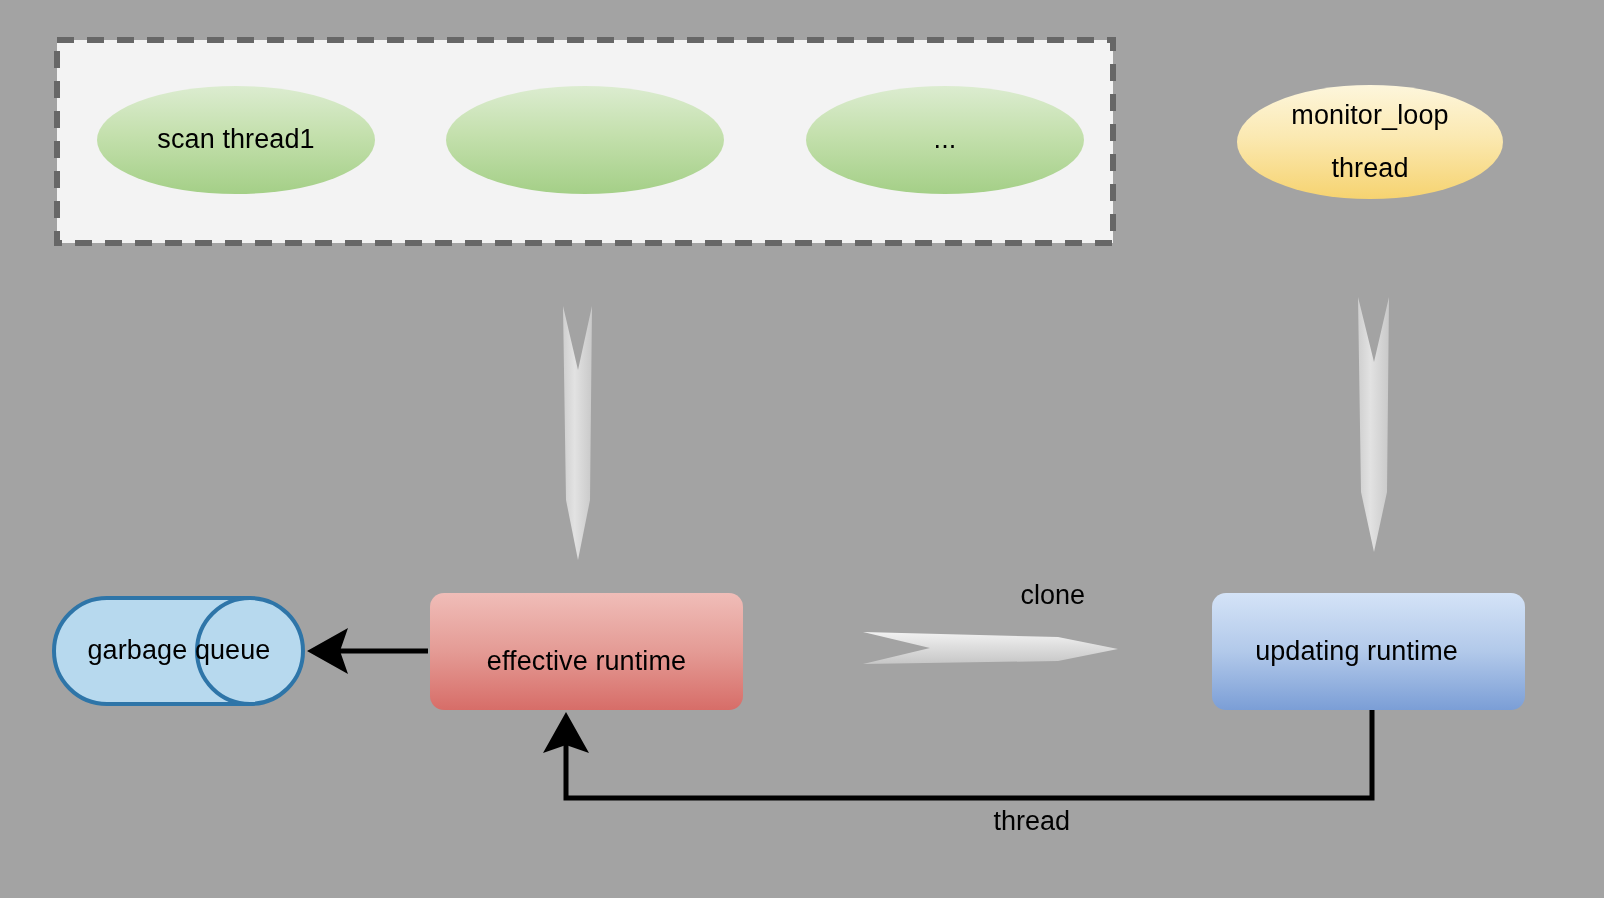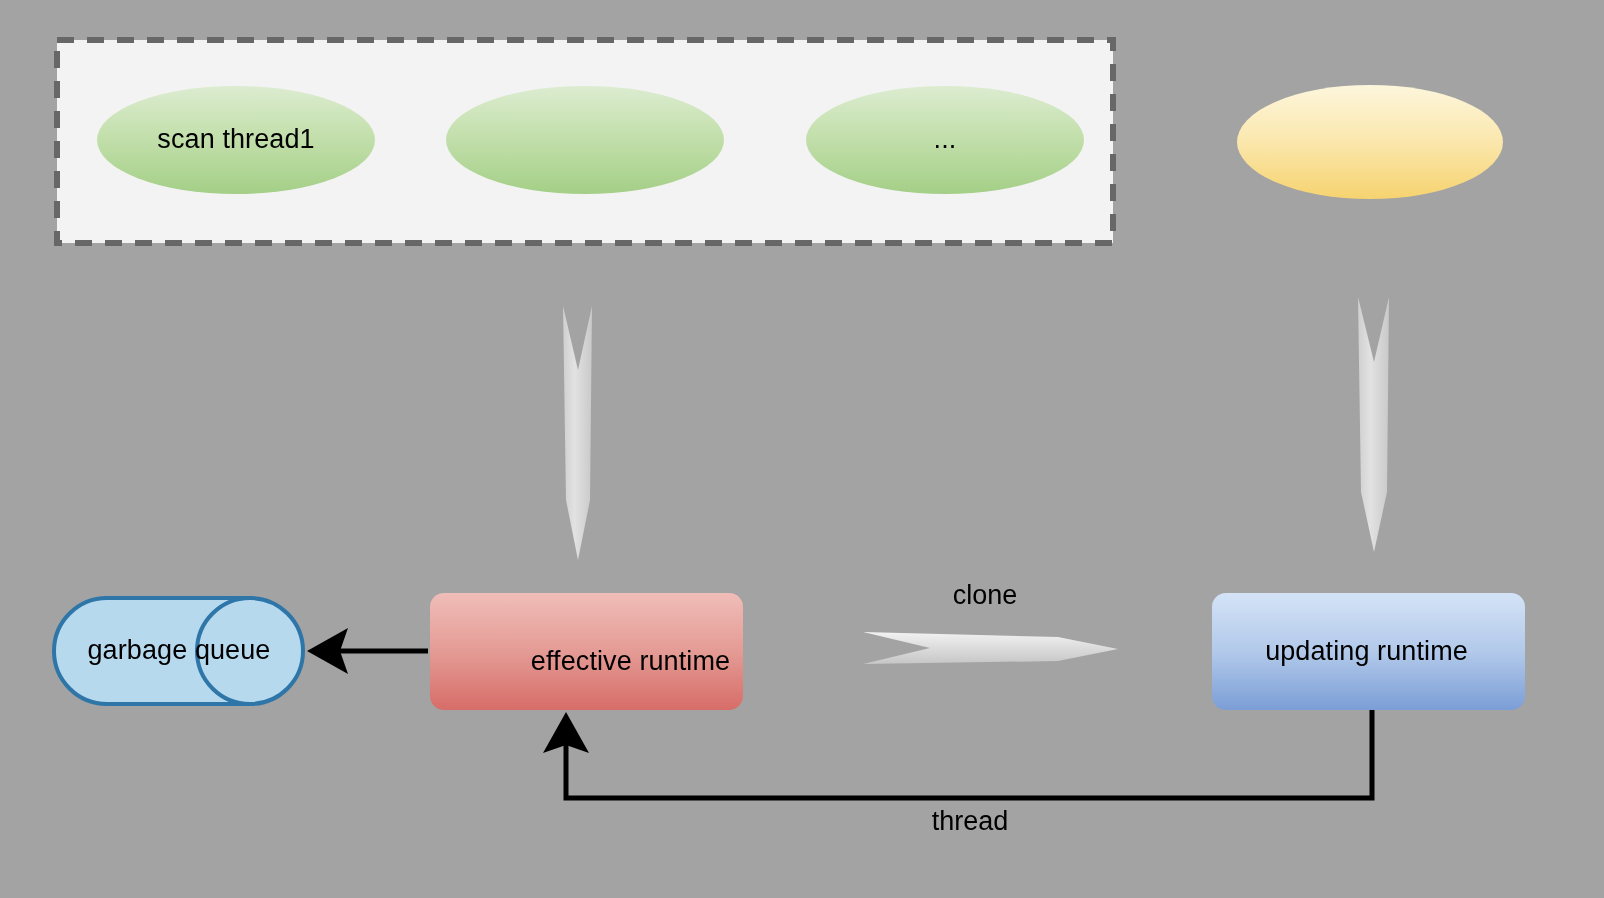--- a/index.html
+++ b/index.html
@@ -35,21 +35,21 @@
     font-size: 27px;
     line-height: 1.55;
     white-space: pre-line;
     pointer-events: none;
     letter-spacing: 0.1px;
   }
   .edge-label {
     position: absolute;
     color: #000000;
     font-size: 27px;
-    text-align: center;
+    text-align: right;
     white-space: nowrap;
   }
 </style>
 </head>
 <body>
 
 <div id="canvas">
 
   <svg class="diagram-svg" viewBox="0 0 1604 898">
     <defs>
@@ -114,24 +114,26 @@
 
     <path d="M 1372 710 L 1372 798 L 566 798 L 566 739" fill="none" stroke="#000000" stroke-width="5"></path>
     <path d="M 566 712 L 589 753 L 566 745 L 543 753 Z" fill="#000000"></path>
   </svg>
 
   <div class="node-label" style="left:97px;  top:86px;  width:278px; height:108px;">scan thread1</div>
 
 
   <div class="node-label" style="left:806px; top:86px;  width:278px; height:108px;">...</div>
 
+  <div class="node-label" style="left:1237px; top:85px; width:266px; height:114px; line-height:1.95;">monitor_loop
+thread</div>
 
   <div class="node-label" style="left:54px;  top:598px; width:250px; height:106px;">garbage queue</div>
 
-  <div class="node-label" style="left:430px; top:593px; width:313px; height:138px;margin-left:44px;">effective runtime</div>
+  <div class="node-label" style="left:430px; top:593px; width:313px; height:138px;">effective runtime</div>
 
-  <div class="node-label" style="left:1212px; top:593px; width:289px; height:117px;padding-left:10px;">updating runtime</div>
+  <div class="node-label" style="left:1212px; top:593px; width:289px; height:117px;">updating runtime</div>
 
   <div class="edge-label" style="left:885px; top:580px; width:200px;">clone</div>
 
   <div class="edge-label" style="left:870px; top:806px; width:200px;">thread</div>
 
 </div>
 
 </body></html>

